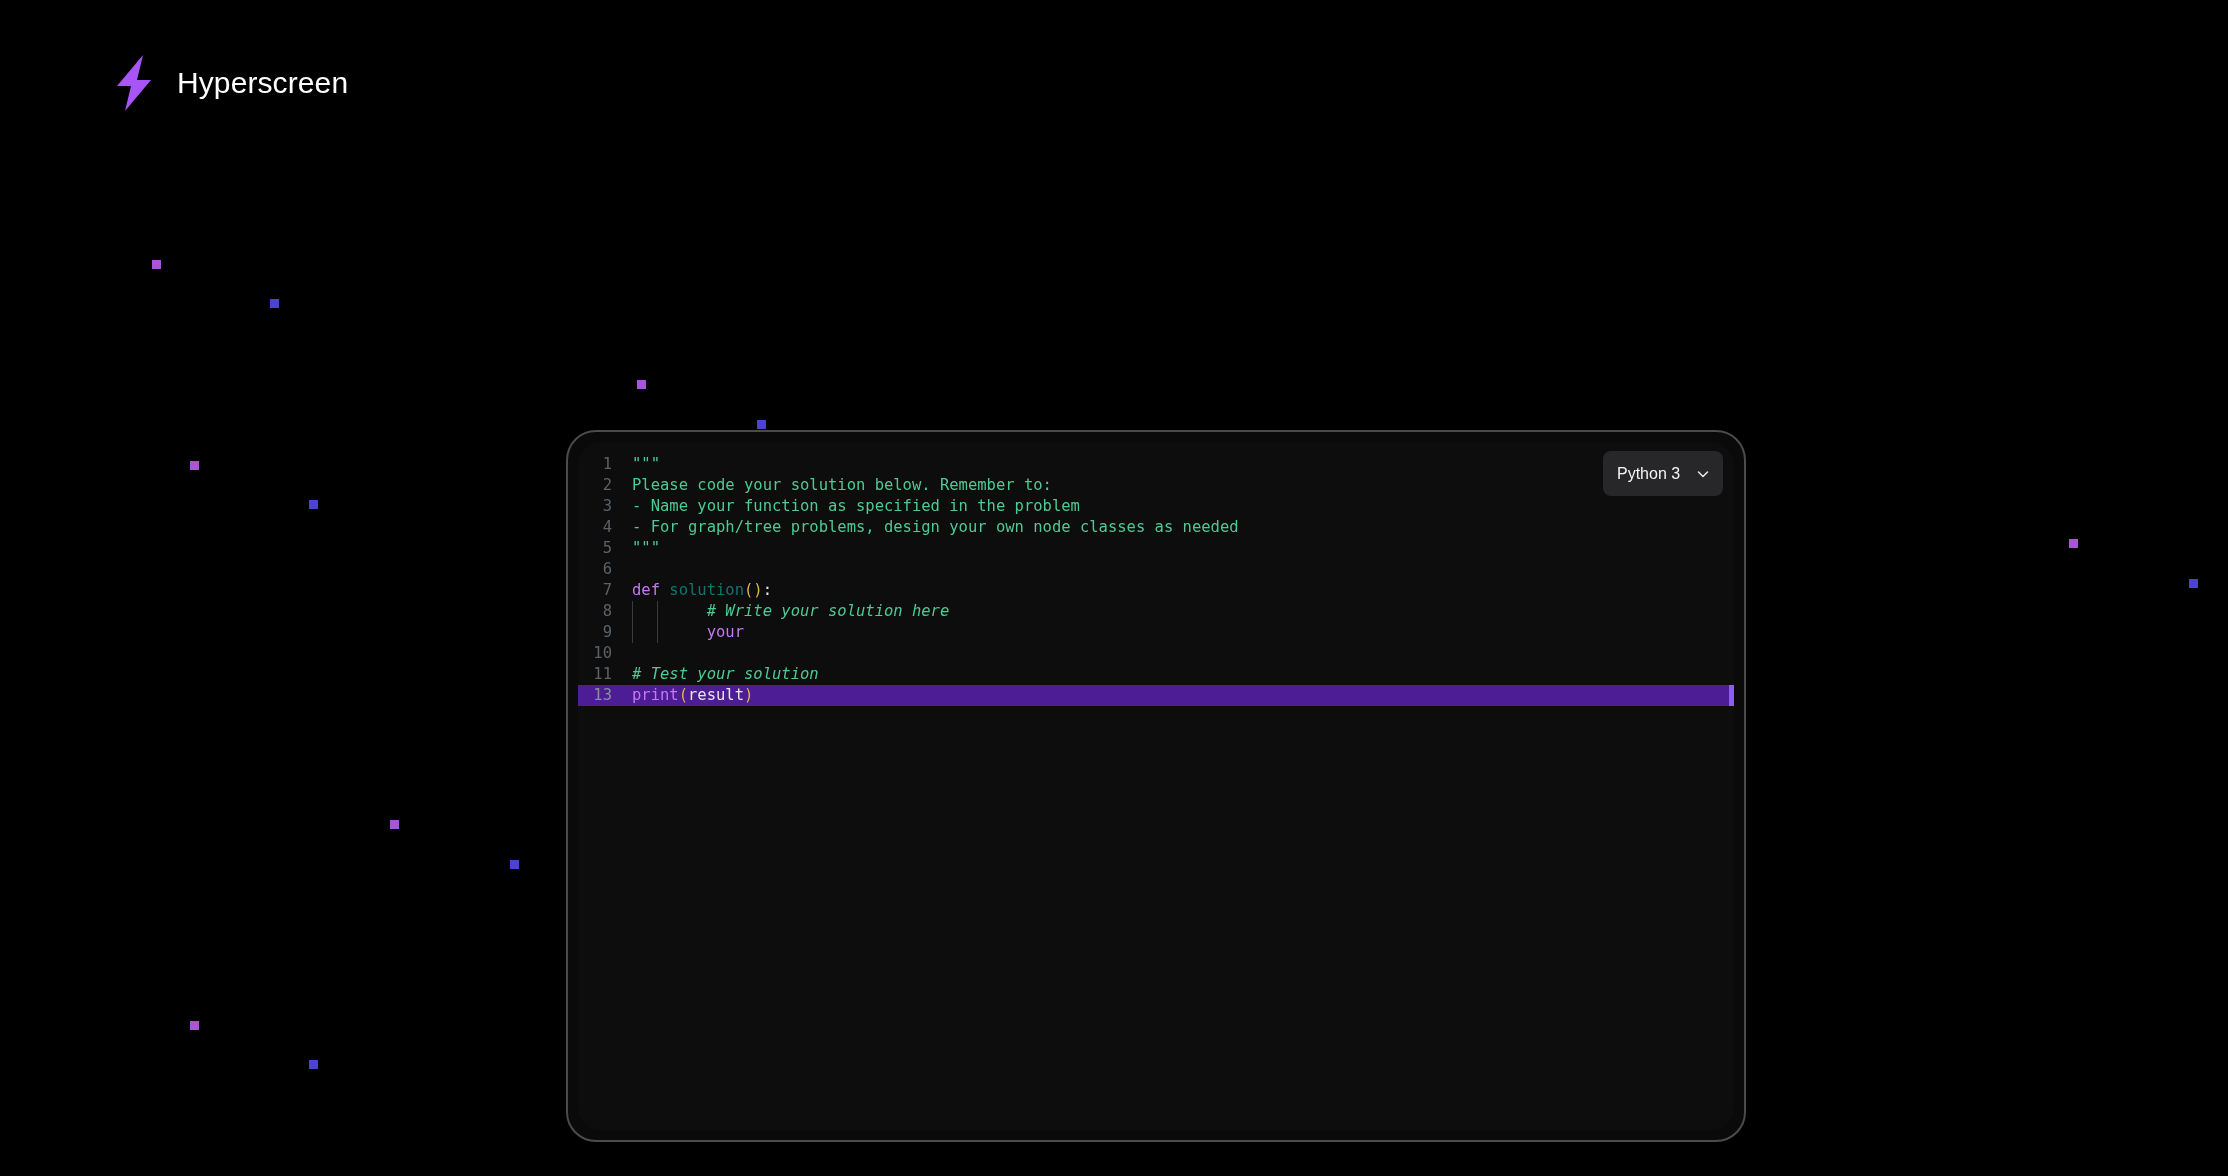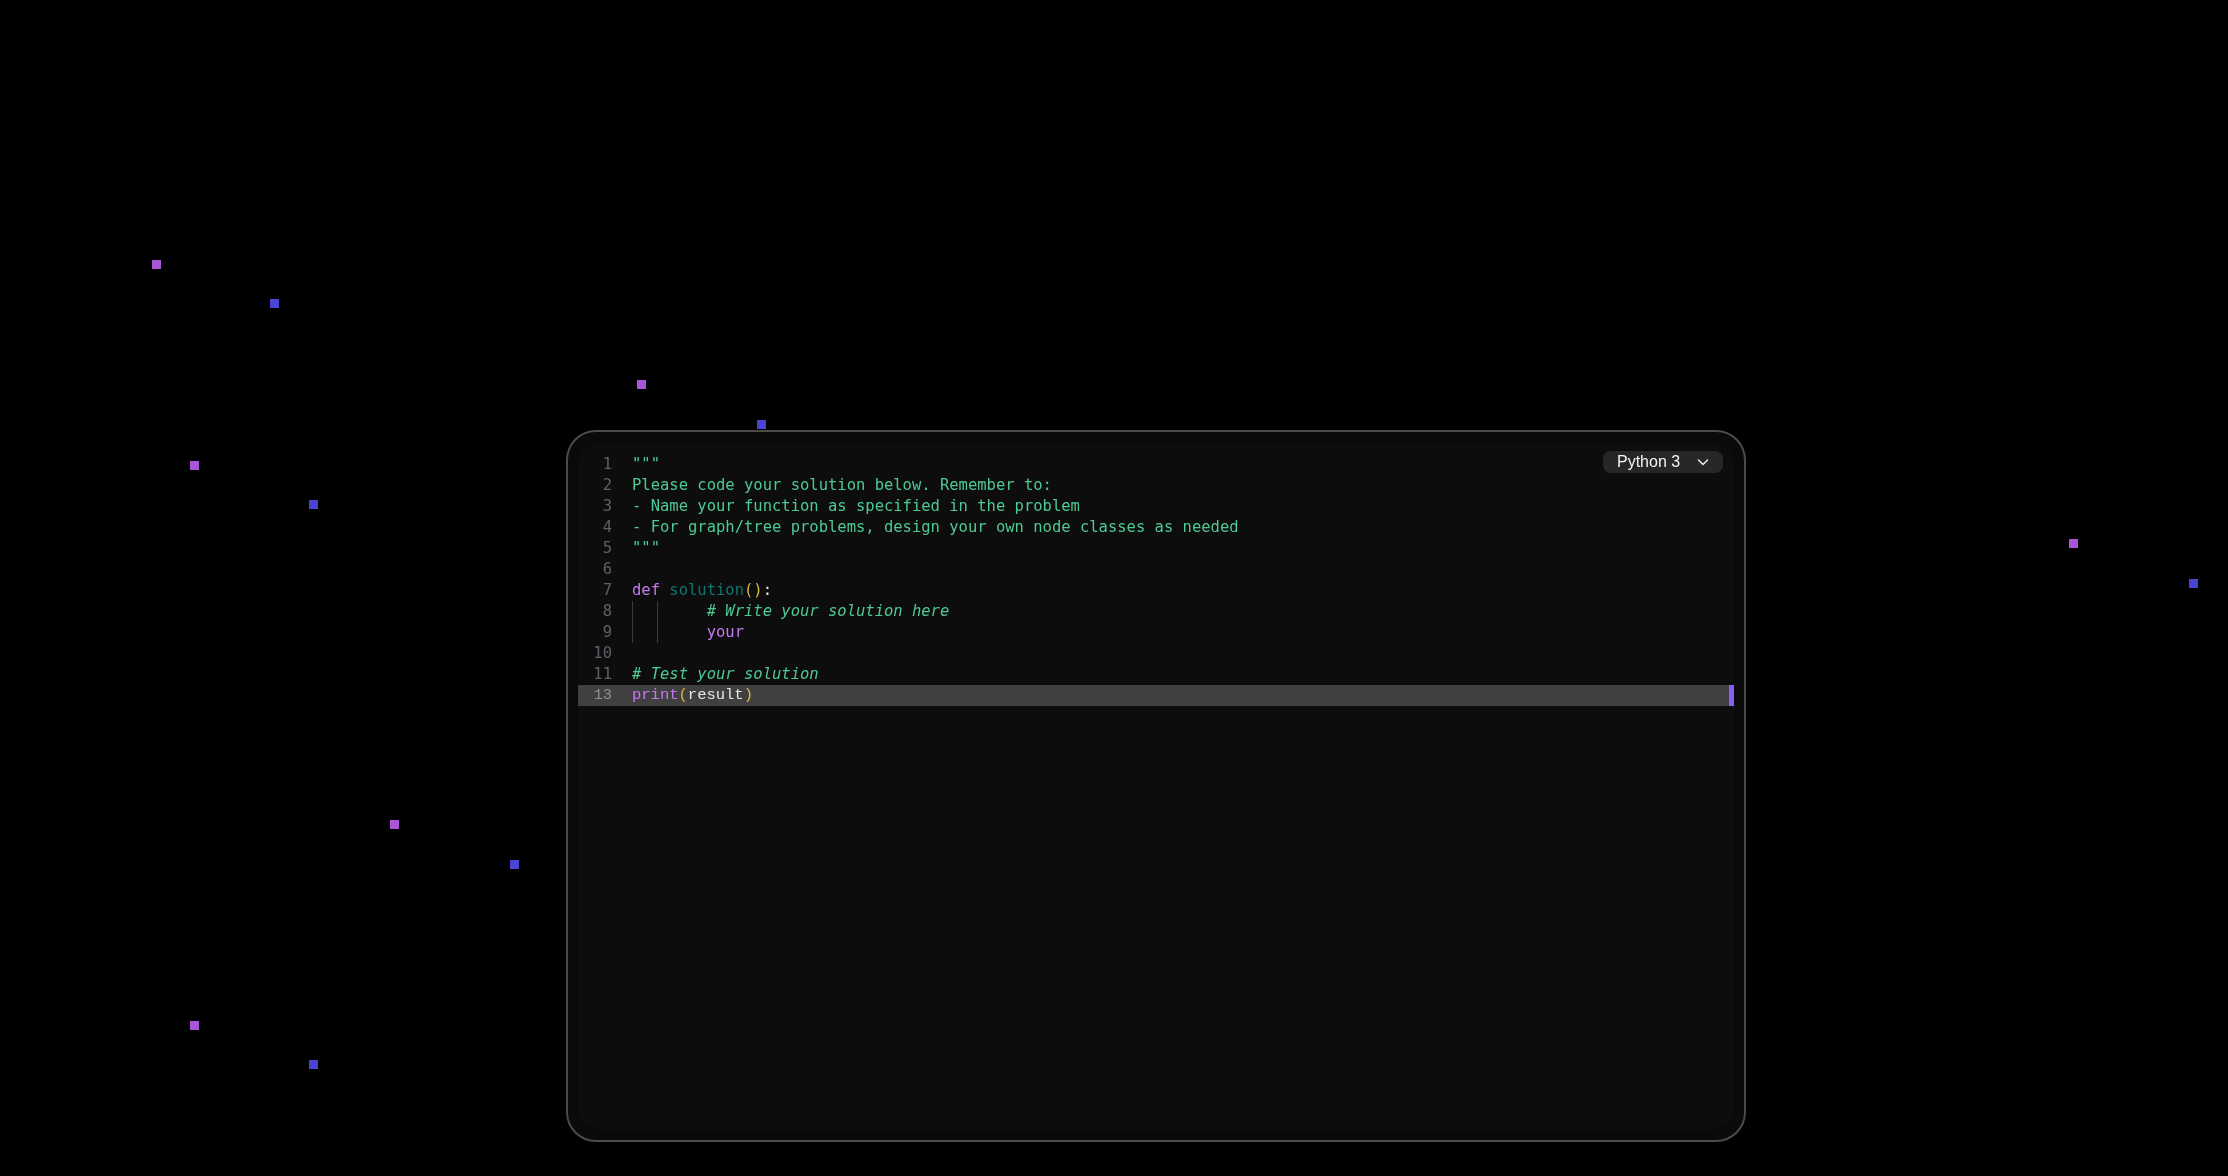--- a/index.html
+++ b/index.html
@@ -101,21 +101,21 @@
     border-radius: 22px;
     overflow: hidden;
   }
 
   
   .lang-select {
     position: absolute;
     right: 11px;
     top: 9px;
     width: 120px;
-    height: 22px;
+    height: 45px;
     background: #27272a;
     border: none;
     border-radius: 8px;
     display: flex;
     align-items: center;
     justify-content: space-between;
     padding: 0 12px 0 14px;
     cursor: pointer;
     z-index: 10;
   }
@@ -139,21 +139,21 @@
     line-height: 21px;
     z-index: 2;
   }
   .code-line {
     position: relative;
     display: flex;
     align-items: flex-start;
     height: 21px;
     white-space: pre;
   }
-  .code-line.active { background: #404040; font-family: Liberation Mono, monospace; }
+  .code-line.active { background: #4c1d95; }
   .code-line.active::after {
     content: "";
     position: absolute;
     right: 0;
     top: 0;
     width: 5px;
     height: 21px;
     background: #8b5cf6;
   }
   .ln {
@@ -205,20 +205,28 @@
       <div class="particle" style="left: 637px; top: 380px; background: rgb(168, 85, 216);"></div>
       <div class="particle" style="left: 757px; top: 420px; background: rgb(74, 67, 212);"></div>
       <div class="particle" style="left: 390px; top: 820px; background: rgb(168, 85, 216);"></div>
       <div class="particle" style="left: 510px; top: 860px; background: rgb(74, 67, 212);"></div>
       <div class="particle" style="left: 190px; top: 1021px; background: rgb(168, 85, 216);"></div>
       <div class="particle" style="left: 309px; top: 1060px; background: rgb(74, 67, 212);"></div>
       <div class="particle" style="left: 2069px; top: 539px; background: rgb(168, 85, 216);"></div>
       <div class="particle" style="left: 2189px; top: 579px; background: rgb(74, 67, 212);"></div>
     </div>
 
+  <div class="brand">
+    <span class="brand-logo-wrap">
+      <svg class="brand-logo" viewBox="0 0 42 56" xmlns="http://www.w3.org/2000/svg" aria-hidden="true">
+        <path d="M30 0 L4 31 L18 31 L12 56 L38 25 L24 25 Z" fill="#a855f7"></path>
+      </svg>
+    </span>
+    <span class="brand-name">Hyperscreen</span>
+  </div>
 
 
   <div class="device">
     <div class="device-inner">
 
       <div class="lang-select">
         <span class="lang-label">Python 3</span>
         <span>
           <svg class="chevron" width="16" height="16" viewBox="0 0 16 16" xmlns="http://www.w3.org/2000/svg" aria-hidden="true">
             <path d="M3.5 6 L8 10.5 L12.5 6" fill="none" stroke="#e4e4e7" stroke-width="1.6" stroke-linecap="round" stroke-linejoin="round"></path>

